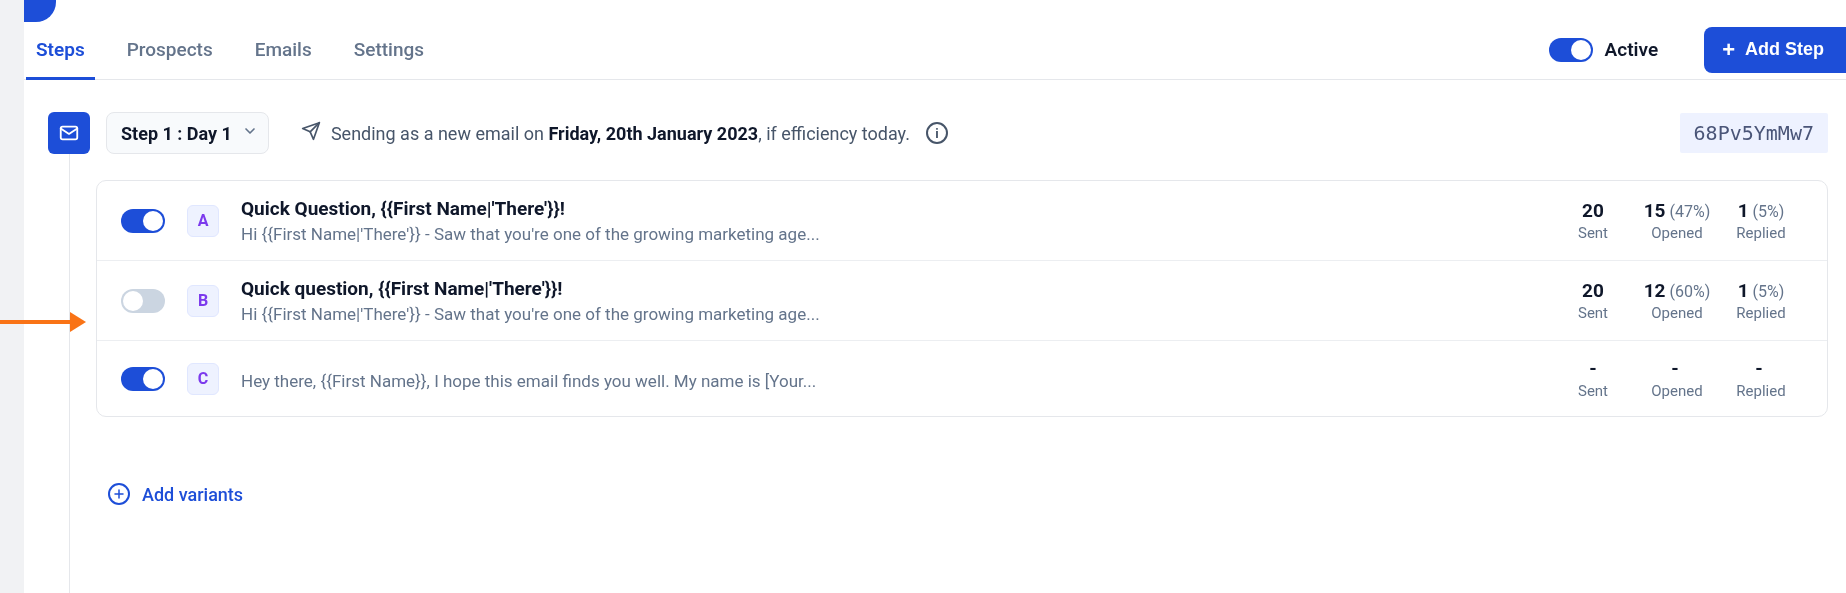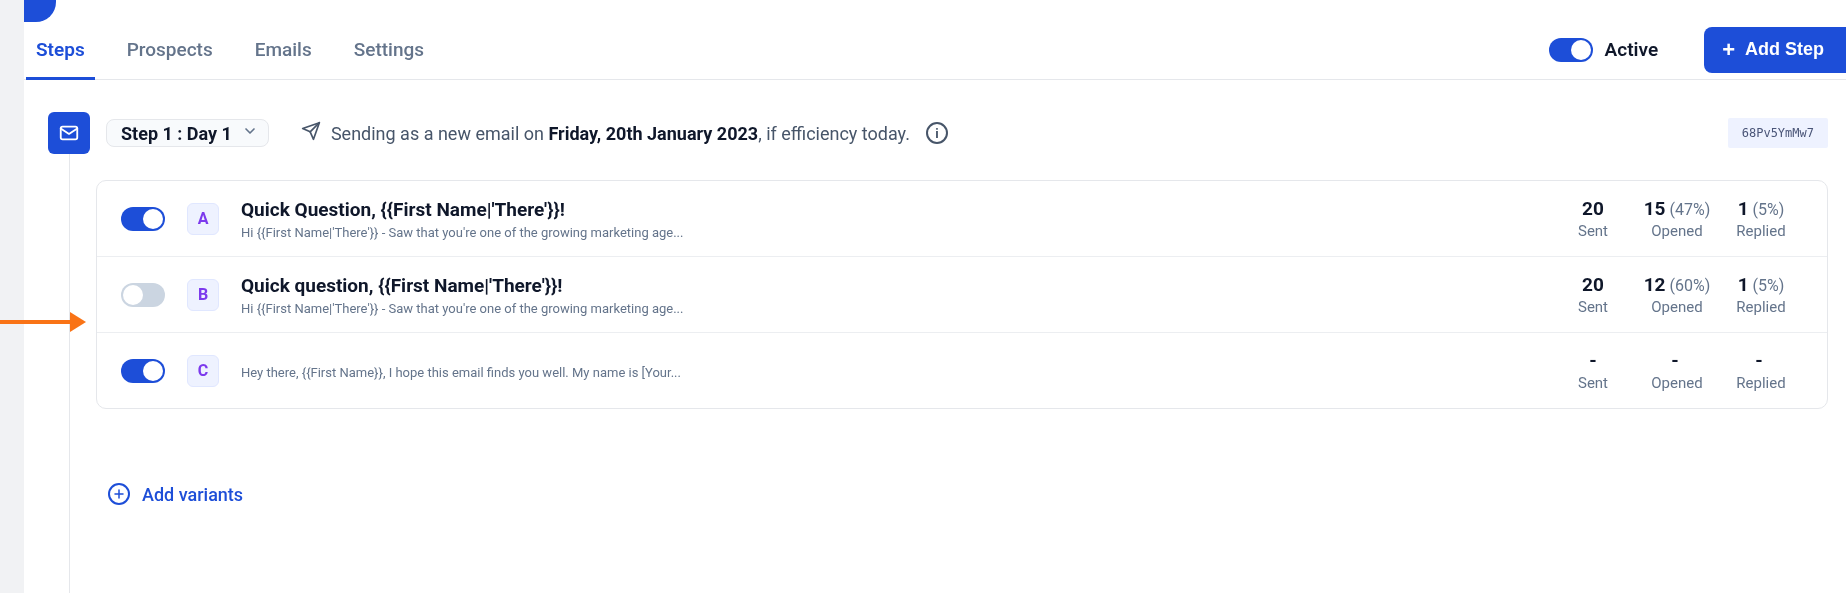--- a/index.html
+++ b/index.html
@@ -22,45 +22,45 @@
   .toggle .knob { position: absolute; top: 2px; width: 20px; height: 20px; border-radius: 50%; background: #fff; }
   .toggle.on .knob { right: 2px; }
   .toggle.off .knob { left: 2px; }
   .active-label { font-size: 19px; font-weight: 600; color: #0f172a; }
   .addstep { background: #1d4ed8; color: #fff; border: none; height: 46px; padding: 0 24px 0 18px; border-top-left-radius: 8px; border-bottom-left-radius: 8px; font-size: 18px; font-weight: 600; display: flex; align-items: center; gap: 10px; cursor: pointer; margin-right: -2px; }
   .addstep .plus { font-size: 22px; line-height: 0; }
 
   
   .stepheader { position: absolute; left: 48px; right: 0; top: 112px; display: flex; align-items: center; gap: 16px; }
   .step-icon { width: 42px; height: 42px; background: #1d4ed8; border-radius: 6px; display: flex; align-items: center; justify-content: center; color: #fff; }
-  .step-pill { height: 28px; border: 1px solid #e5e7eb; background: #f8fafc; border-radius: 8px; display: flex; align-items: center; padding: 0 10px 0 14px; gap: 10px; cursor: pointer; }
+  .step-pill { height: 42px; border: 1px solid #e5e7eb; background: #f8fafc; border-radius: 8px; display: flex; align-items: center; padding: 0 10px 0 14px; gap: 10px; cursor: pointer; }
   .step-pill-label { font-size: 18px; font-weight: 700; color: #0f172a; }
   .step-pill-chev { color: #64748b; }
   .sending-row { display: flex; align-items: center; gap: 10px; color: #475569; font-size: 18px; margin-left: 16px; }
   .sending-strong { font-weight: 700; color: #0f172a; }
   .info-icon { width: 22px; height: 22px; border-radius: 50%; border: 2px solid #475569; display: flex; align-items: center; justify-content: center; font-size: 13px; font-weight: 700; color: #475569; margin-left: 6px; }
-  .hashpill { position: absolute; right: 18px; background: #eef2ff; color: #4a5578; font-family: ui-monospace, Menlo, Consolas, monospace; font-size: 12px; padding: 8px 14px; border-radius: 2px; }
+  .hashpill { position: absolute; right: 18px; background: #eef2ff; color: #4a5578; font-family: ui-monospace, Menlo, Consolas, monospace; font-size: 20px; padding: 8px 14px; border-radius: 2px; }
 
   
   .timeline { position: absolute; left: 69px; top: 154px; width: 1px; height: 440px; background: #e5e7eb; }
 
   
   .ind-arrow { position: absolute; left: 0; top: 312px; display: flex; align-items: center; }
   .ind-line { width: 70px; height: 4px; background: #f97316; }
   .ind-head { width: 0; height: 0; border-top: 10px solid transparent; border-bottom: 10px solid transparent; border-left: 16px solid #f97316; }
 
   
   .variants { position: absolute; left: 96px; right: 18px; top: 180px; border: 1px solid #e5e7eb; border-radius: 10px; overflow: hidden; }
   .variant { display: flex; align-items: center; gap: 22px; padding: 16px 24px; border-bottom: 1px solid #eceef1; }
   .variant:last-child { border-bottom: none; }
   .v-toggle { flex: 0 0 auto; }
   .v-badge { width: 32px; height: 32px; border-radius: 6px; background: #eef2ff; color: #7c3aed; font-weight: 700; font-size: 16px; display: flex; align-items: center; justify-content: center; border: 1px solid #e0e7ff; }
   .v-text { flex: 1 1 auto; min-width: 0; }
   .v-title { font-size: 19px; font-weight: 700; color: #0f172a; white-space: nowrap; overflow: hidden; text-overflow: ellipsis; }
-  .v-preview { font-size: 13px; color: #64748b; margin-top: 4px; white-space: nowrap; overflow: hidden; text-overflow: ellipsis; }
+  .v-preview { font-size: 17px; color: #64748b; margin-top: 4px; white-space: nowrap; overflow: hidden; text-overflow: ellipsis; }
   .v-stats { display: flex; flex: 0 0 auto; }
   .stat { text-align: center; min-width: 84px; }
   .stat-top { display: flex; align-items: baseline; justify-content: center; gap: 4px; }
   .stat-n { font-size: 19px; font-weight: 700; color: #0f172a; }
   .stat-pc { font-size: 16px; color: #64748b; }
   .stat-label { font-size: 15px; color: #64748b; margin-top: 2px; }
 
   .addvariants { position: absolute; left: 108px; top: 483px; display: flex; align-items: center; gap: 12px; color: #1d4ed8; font-size: 18px; font-weight: 500; cursor: pointer; }
   .addvariants .circle { width: 22px; height: 22px; border: 2px solid #1d4ed8; border-radius: 50%; display: flex; align-items: center; justify-content: center; }
   .addvariants .circle svg { display: block; }

